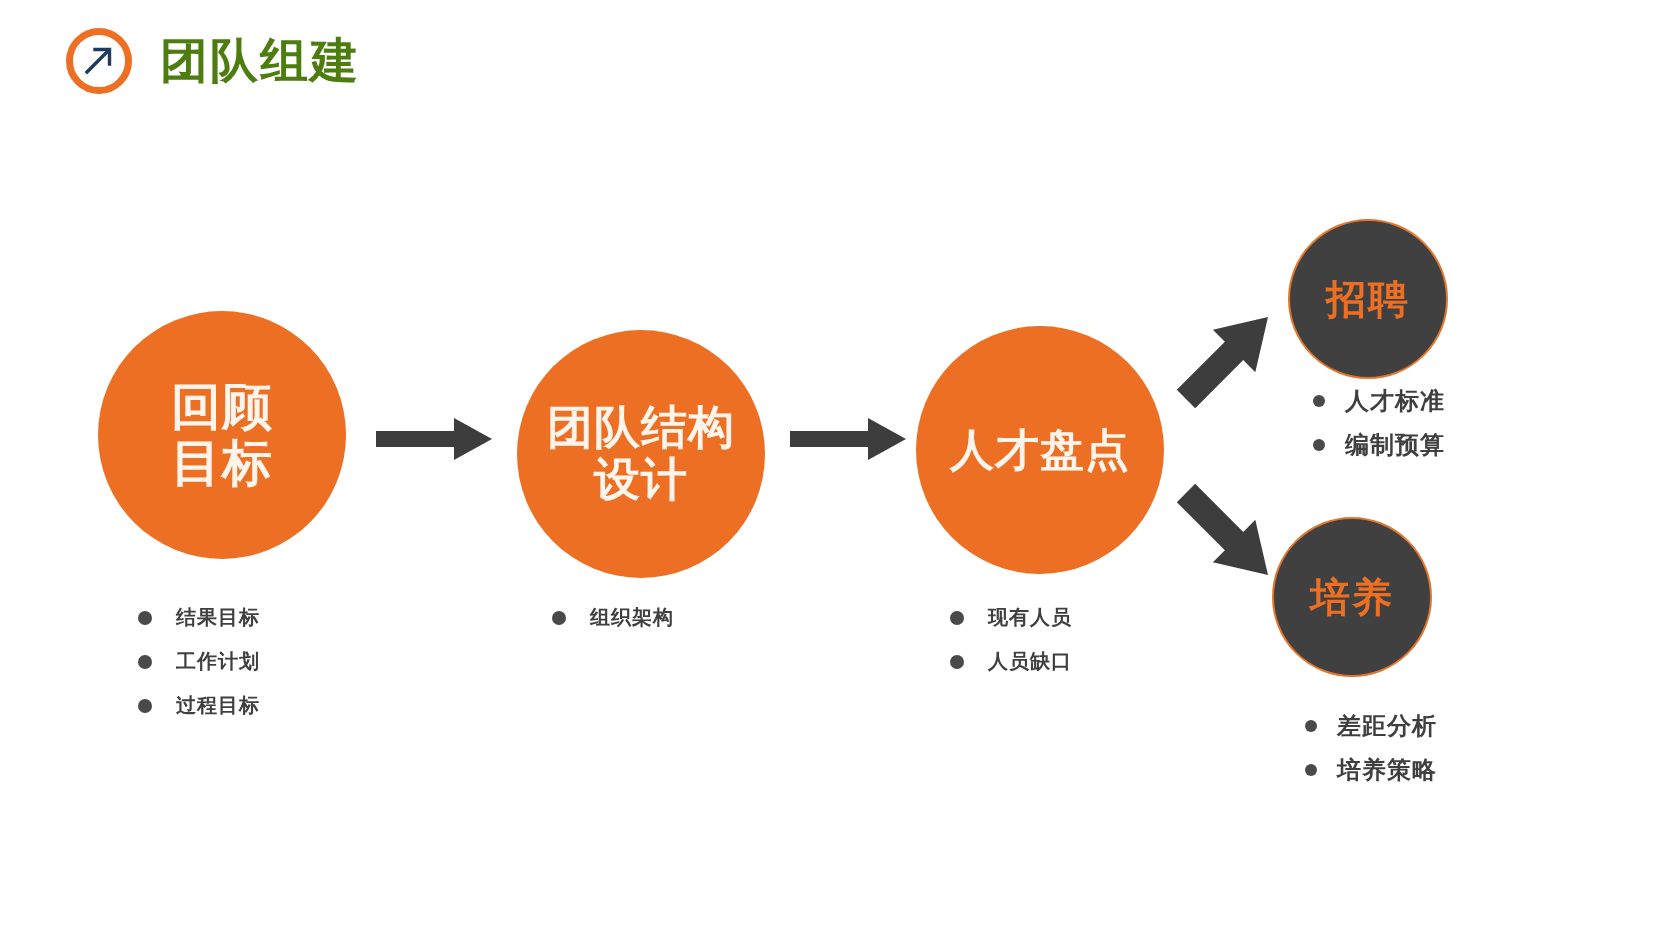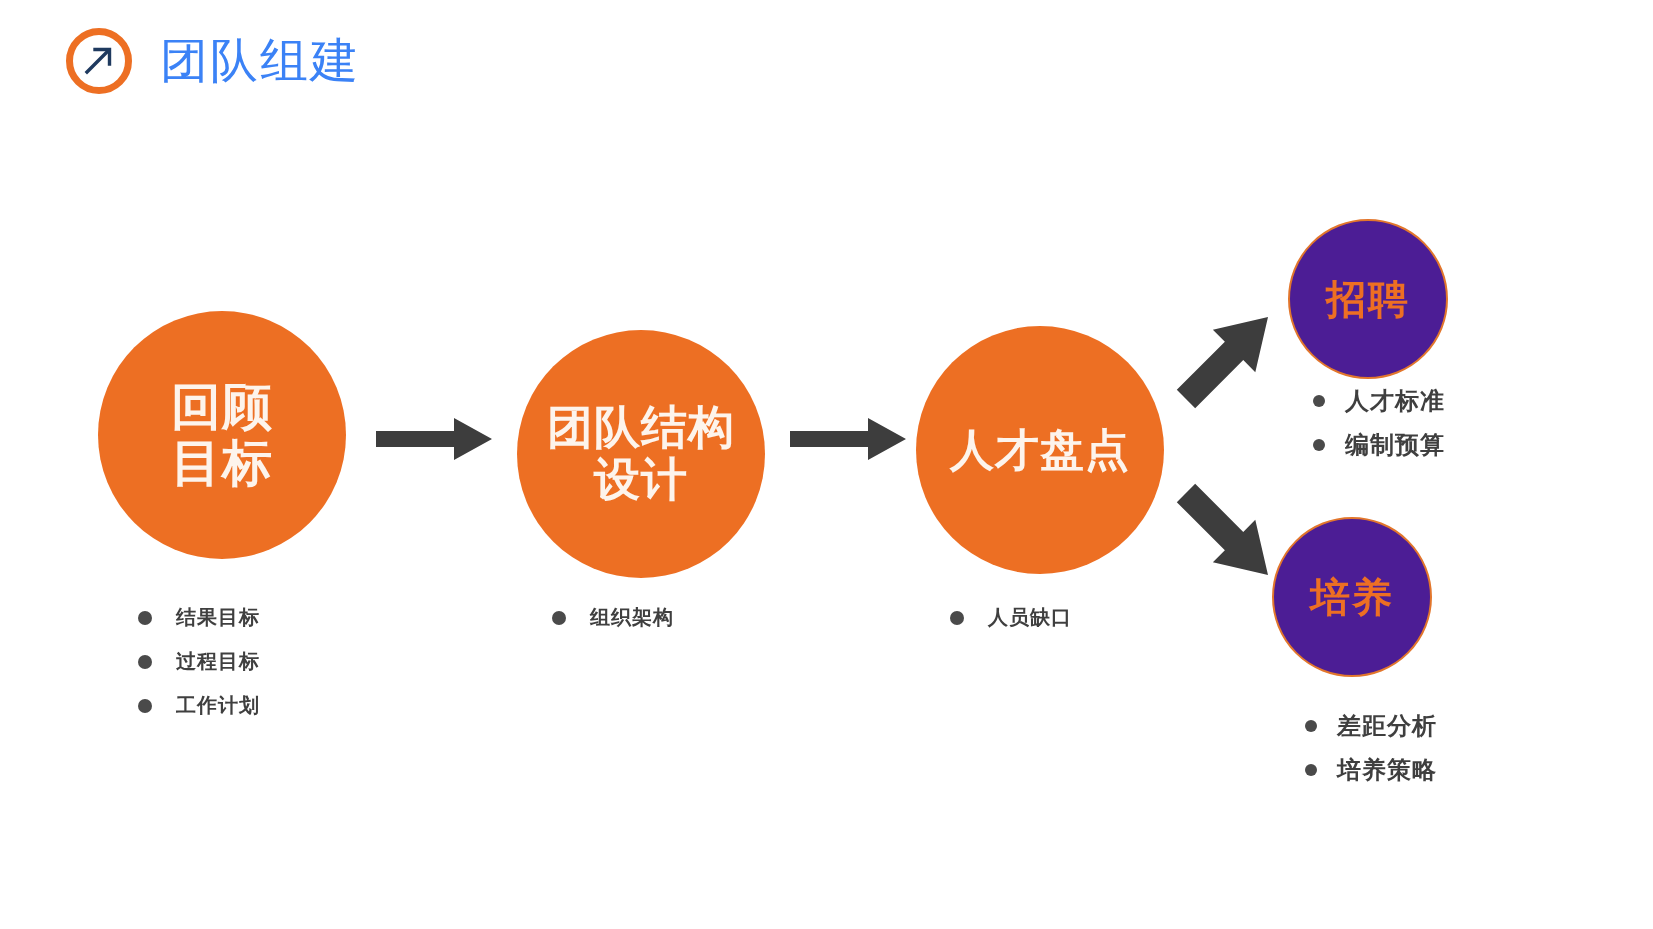--- a/index.html
+++ b/index.html
@@ -36,22 +36,22 @@
     flex: none;
   }
   #header-icon svg {
     position: absolute;
     left: 50%;
     top: 50%;
     transform: translate(-50%, -50%);
   }
   #header-title {
     font-size: 48px;
-    font-weight: normal;
-    color: #3b82f6;
+    font-weight: bold;
+    color: #4d7c0f;
     letter-spacing: 2px;
     white-space: nowrap;
     line-height: 1;
   }
 
   
   .node-circle {
     position: absolute;
     border-radius: 50%;
     background: #ED6F23;
@@ -78,21 +78,21 @@
     left: 916px; top: 326px;
     width: 248px; height: 248px;
     font-size: 44px;
   }
 
   
   .outline-circle {
     position: absolute;
     border-radius: 50%;
     border: 2px solid #E2762C;
-    background: #4c1d95;
+    background: #404040;
     box-sizing: border-box;
     display: flex;
     align-items: center;
     justify-content: center;
     color: #ED6F23;
     font-weight: bold;
     font-size: 40px;
     letter-spacing: 2px;
   }
   #circle-recruit {
@@ -231,38 +231,42 @@
   </svg>
 </div>
 
 <div class="bullet-list list-big" id="list-1">
   <div class="bullet-item">
     <span class="bullet-dot"></span>
     <span class="bullet-label">结果目标</span>
   </div>
   <div class="bullet-item">
     <span class="bullet-dot"></span>
+    <span class="bullet-label">工作计划</span>
+  </div>
+  <div class="bullet-item">
+    <span class="bullet-dot"></span>
     <span class="bullet-label">过程目标</span>
   </div>
-  <div class="bullet-item">
-    <span class="bullet-dot"></span>
-    <span class="bullet-label">工作计划</span>
-  </div>
 </div>
 
 <div class="bullet-list list-big" id="list-2">
   <div class="bullet-item">
     <span class="bullet-dot"></span>
     <span class="bullet-label">组织架构</span>
   </div>
 </div>
 
 <div class="bullet-list list-big" id="list-3">
   <div class="bullet-item">
     <span class="bullet-dot"></span>
+    <span class="bullet-label">现有人员</span>
+  </div>
+  <div class="bullet-item">
+    <span class="bullet-dot"></span>
     <span class="bullet-label">人员缺口</span>
   </div>
 </div>
 
 <div class="bullet-list list-small" id="list-recruit">
   <div class="bullet-item">
     <span class="bullet-dot"></span>
     <span class="bullet-label">人才标准</span>
   </div>
   <div class="bullet-item">

